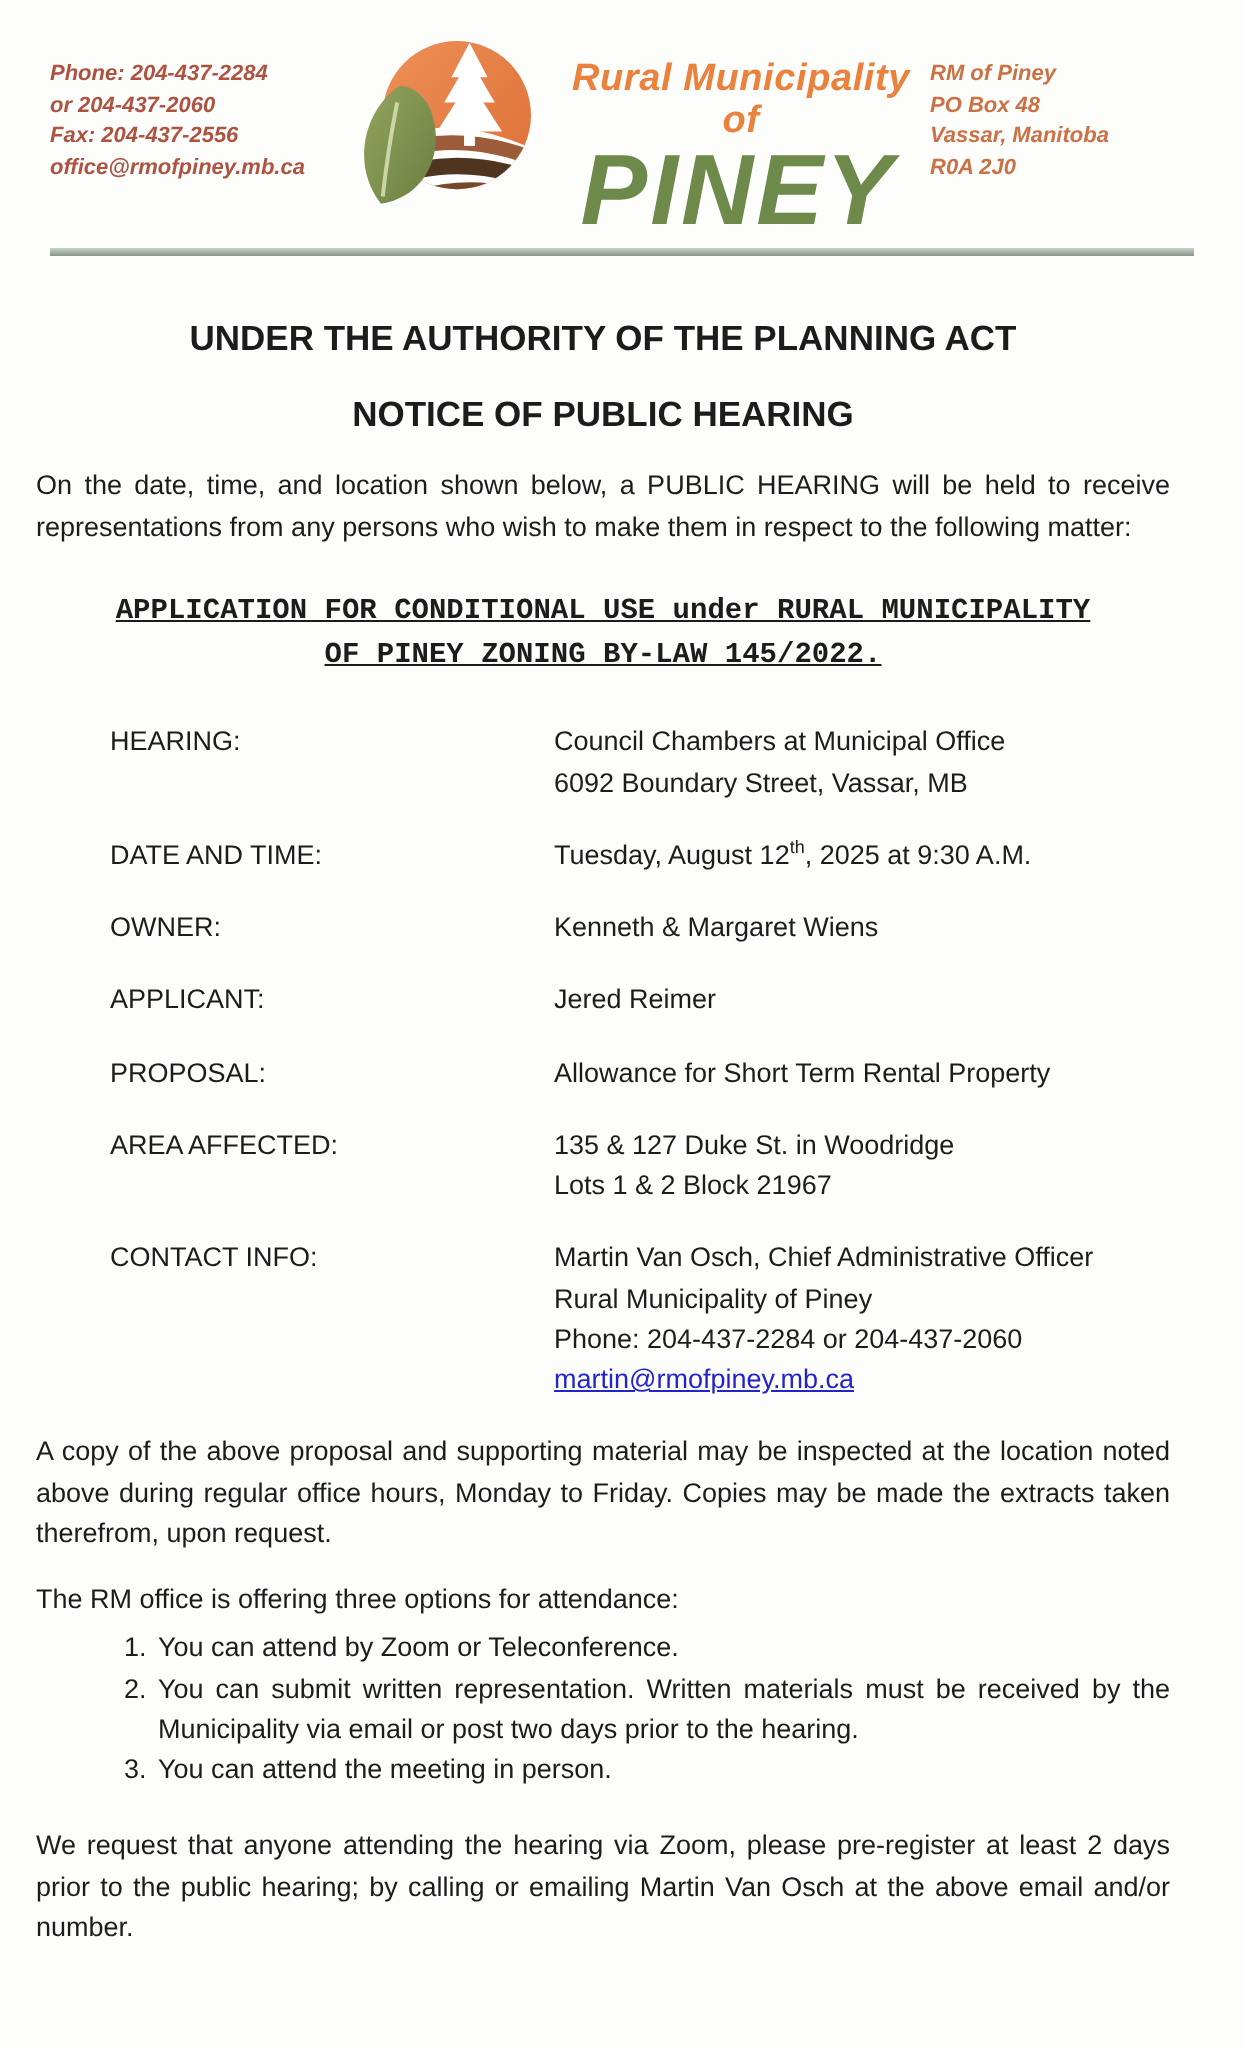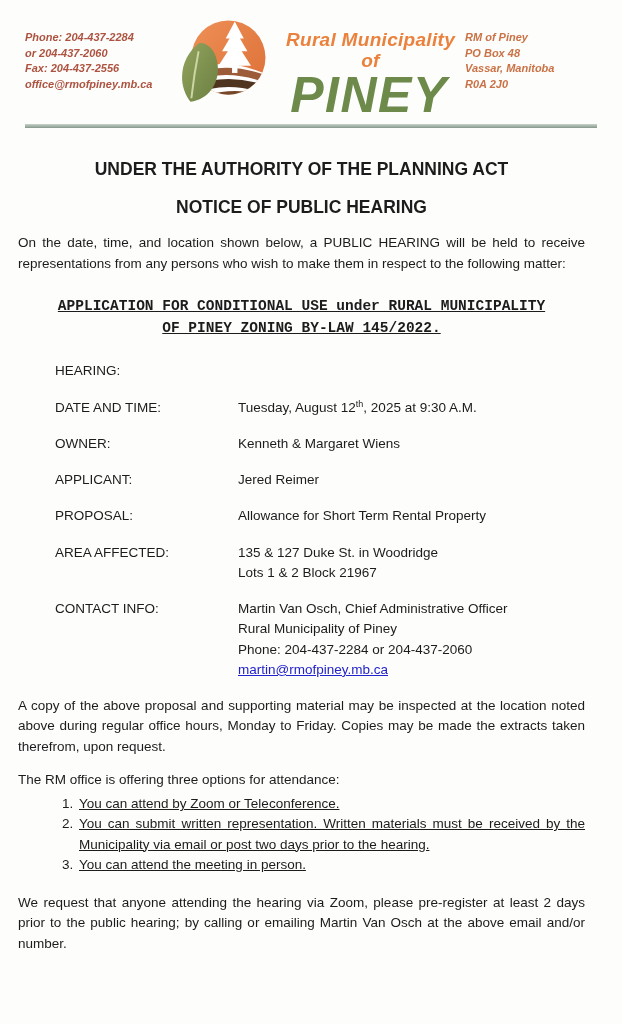--- a/index.html
+++ b/index.html
@@ -71,26 +71,26 @@
   .app-heading {
     text-align:center;
     font-weight:bold;
     font-size:14.5px;
     line-height:1.5;
     margin:22px 0 10px;
     font-family:Liberation Mono, monospace;
   }
   .app-heading .uline { text-decoration:underline; }
   .details { margin:22px 0 0 37px; }
-  .detail-row { display:flex; margin-bottom:16px; }
+  .detail-row { display:flex; margin-bottom:16px;gap:39px; }
   .detail-label { width:183px; flex-shrink:0; }
   .detail-value { flex:1; }
   .email-link { color:#2323cb; text-decoration:underline; }
   sup.ord { font-size:9px; vertical-align:super; line-height:0; }
-  .options-list { margin:2px 0 14px 0; padding-left:59px;text-decoration:underline; }
+  .options-list { margin:2px 0 14px 0; padding-left:59px; }
   .options-list li { text-align:justify; padding-left:2px; }
 </style>
 </head>
 <body>
 
 <div class="page">
 
   <div class="letterhead">
 
     <div class="contact-block contact-left">
@@ -154,20 +154,24 @@
 
     <div class="app-heading">
       <span class="uline">APPLICATION FOR CONDITIONAL USE under RURAL MUNICIPALITY</span><br>
       <span class="uline">OF PINEY ZONING BY-LAW 145/2022.</span>
     </div>
 
     <div class="details">
 
       <div class="detail-row">
         <div class="detail-label">HEARING:</div>
+        <div class="detail-value">
+          <div>Council Chambers at Municipal Office</div>
+          <div>6092 Boundary Street, Vassar, MB</div>
+        </div>
       </div>
 
       <div class="detail-row">
         <div class="detail-label">DATE AND TIME:</div>
         <div class="detail-value"><span>Tuesday, August 12</span><sup class="ord">th</sup><span>, 2025 at 9:30 A.M.</span></div>
       </div>
 
       <div class="detail-row">
         <div class="detail-label">OWNER:</div>
         <div class="detail-value">Kenneth &amp; Margaret Wiens</div>

